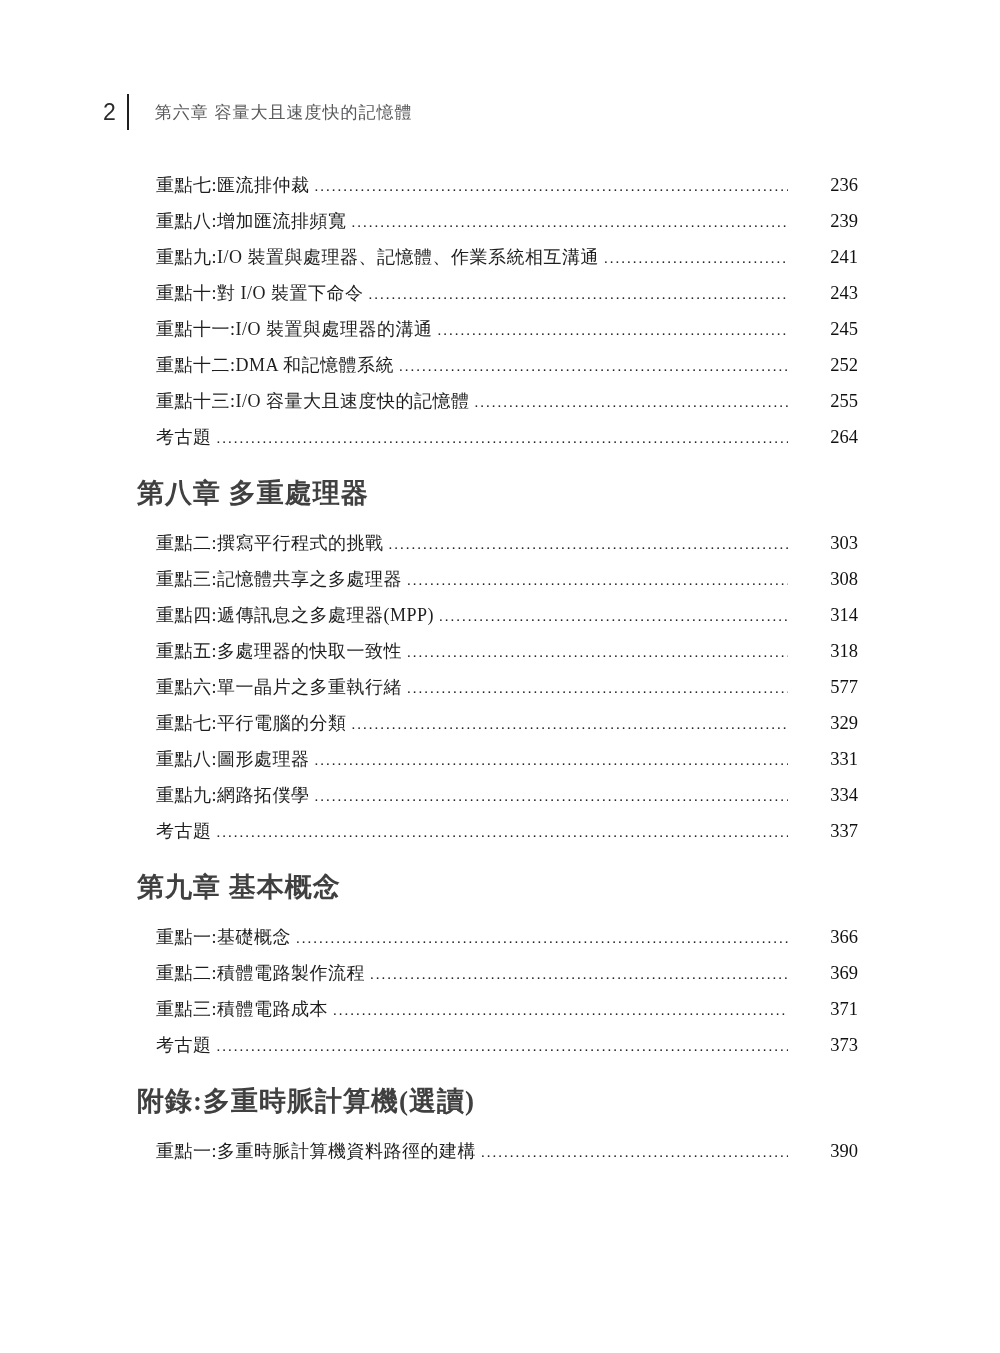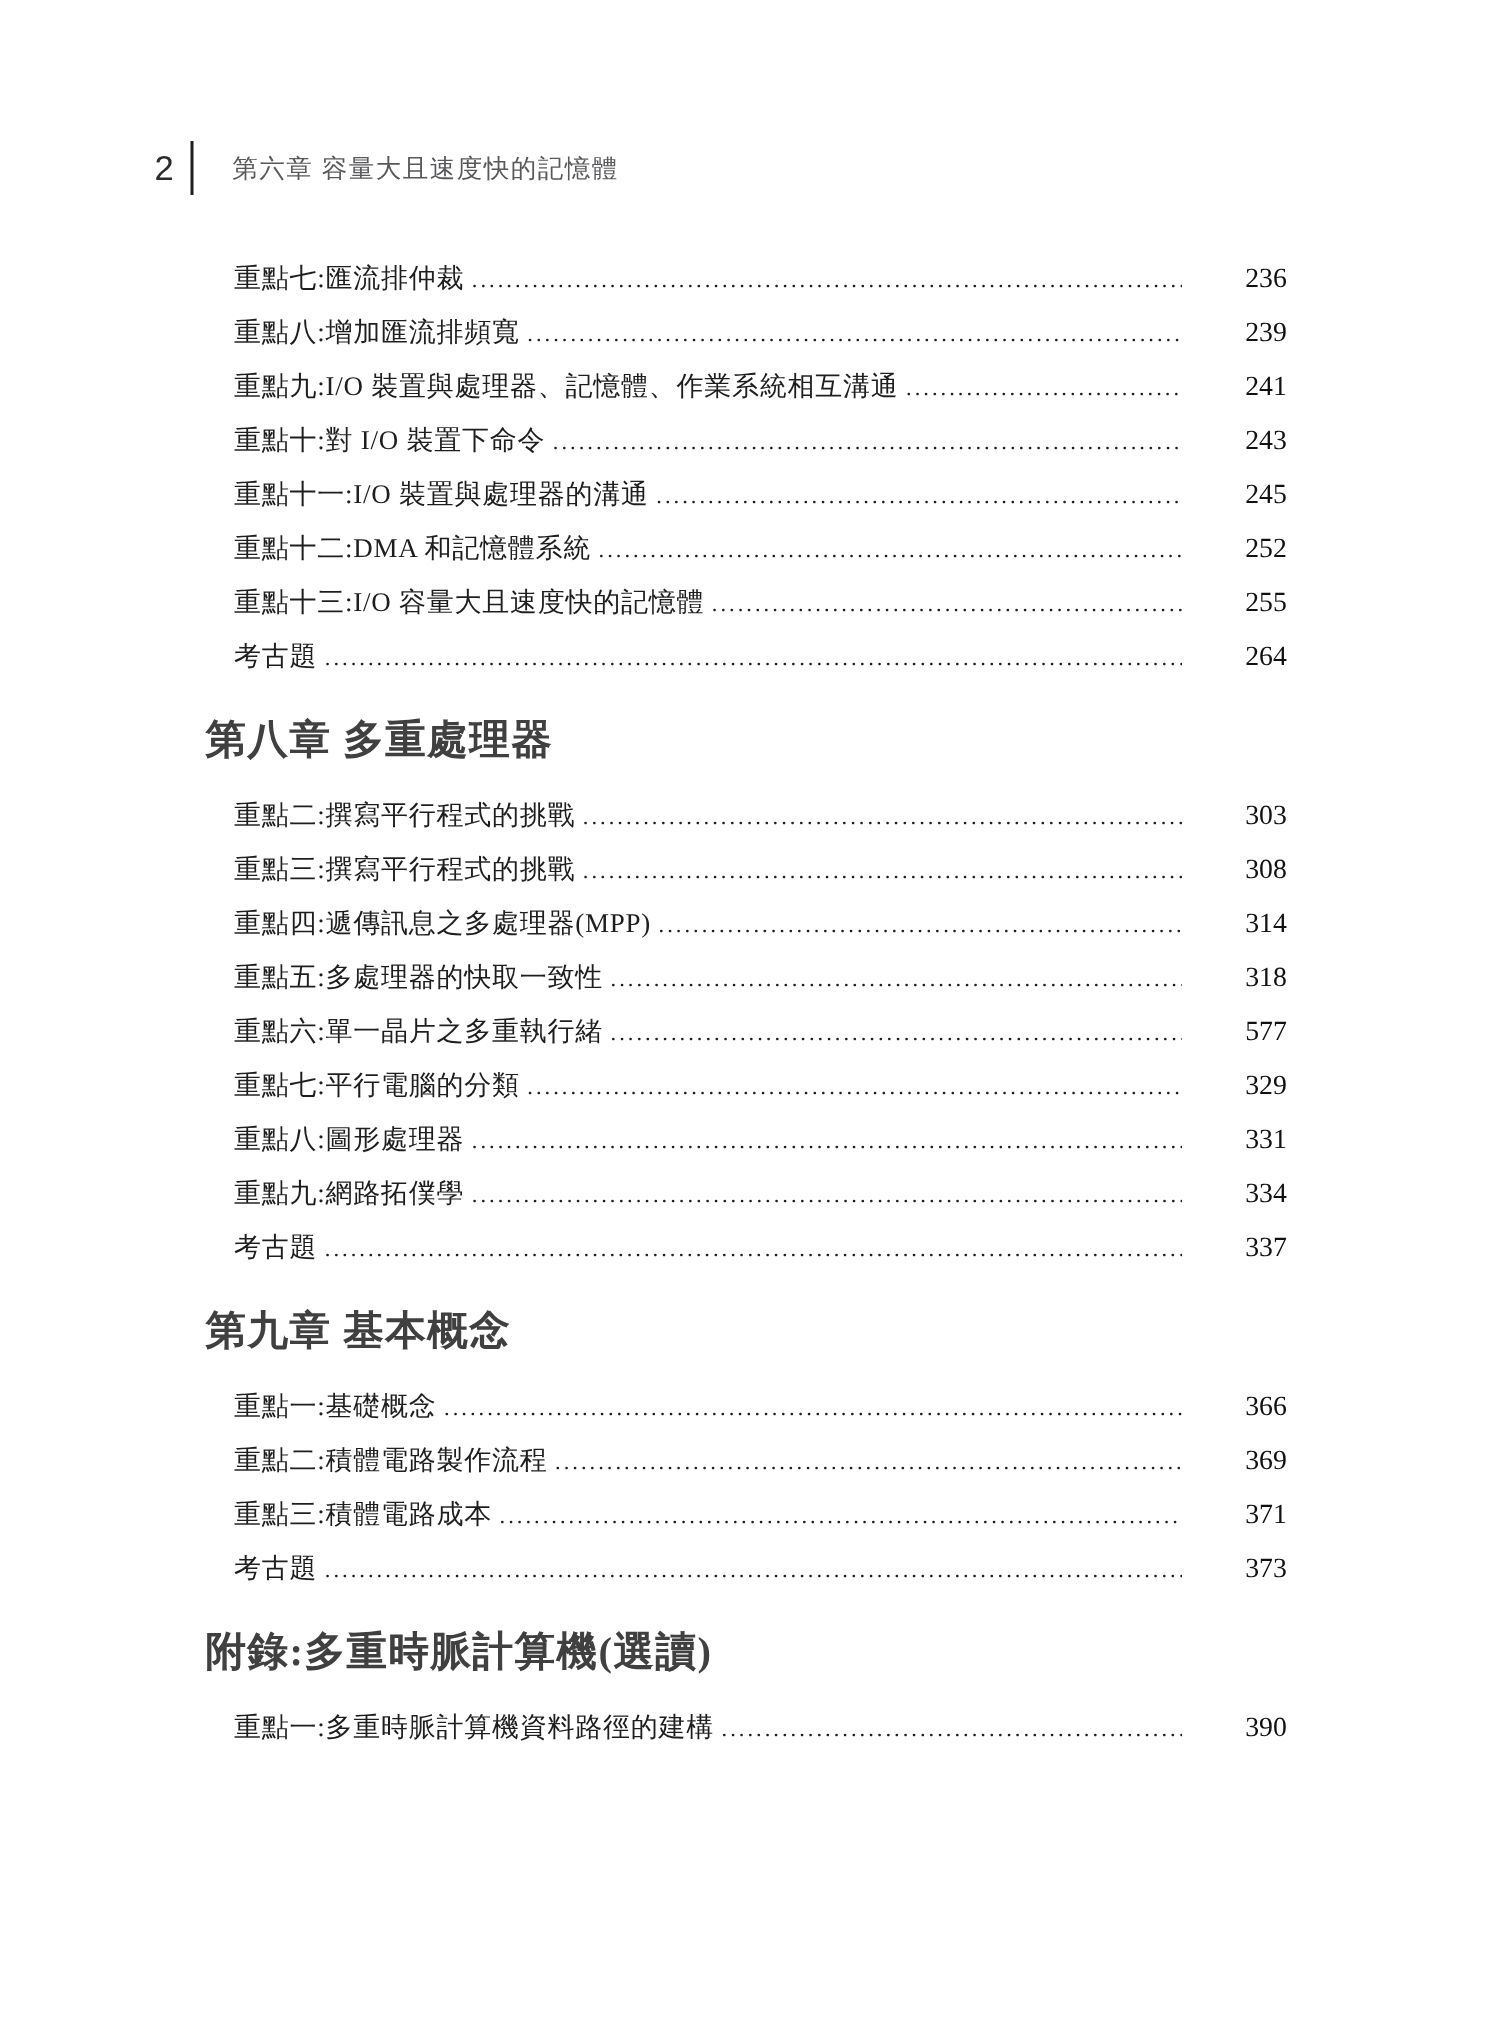--- a/index.html
+++ b/index.html
@@ -146,21 +146,21 @@
       <span class="toc-page">264</span>
     </div>
 
     <div class="chapter-heading">第八章 多重處理器</div>
     <div class="toc-row">
       <span class="toc-title">重點二:撰寫平行程式的挑戰</span>
       <span class="dot-leader"></span>
       <span class="toc-page">303</span>
     </div>
     <div class="toc-row">
-      <span class="toc-title">重點三:撰寫平行程式的挑戰</span>
+      <span class="toc-title">重點三:記憶體共享之多處理器</span>
       <span class="dot-leader"></span>
       <span class="toc-page">308</span>
     </div>
     <div class="toc-row">
       <span class="toc-title">重點四:遞傳訊息之多處理器(MPP)</span>
       <span class="dot-leader"></span>
       <span class="toc-page">314</span>
     </div>
     <div class="toc-row">
       <span class="toc-title">重點五:多處理器的快取一致性</span>

